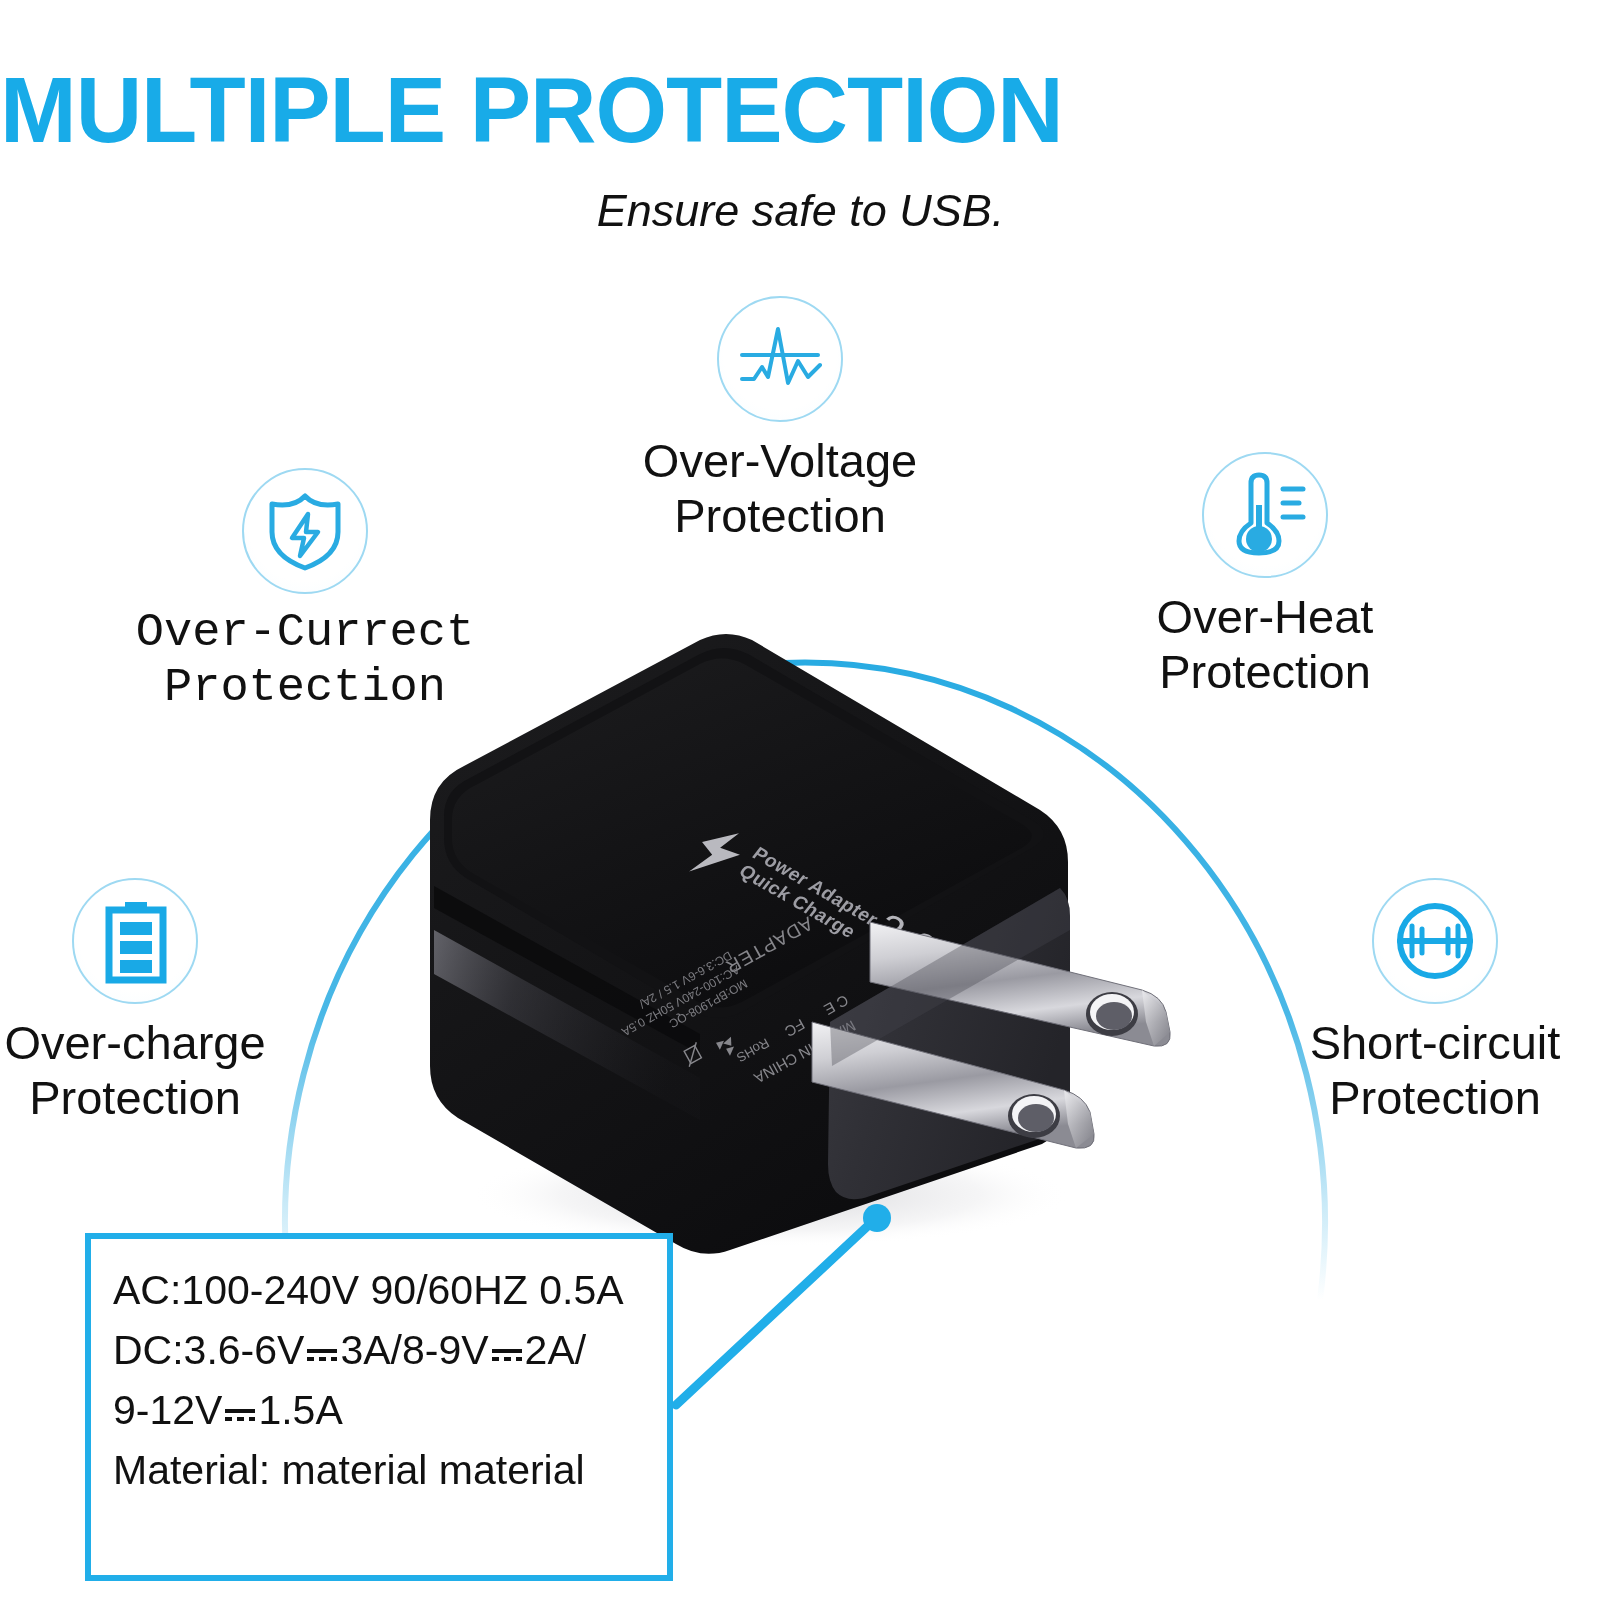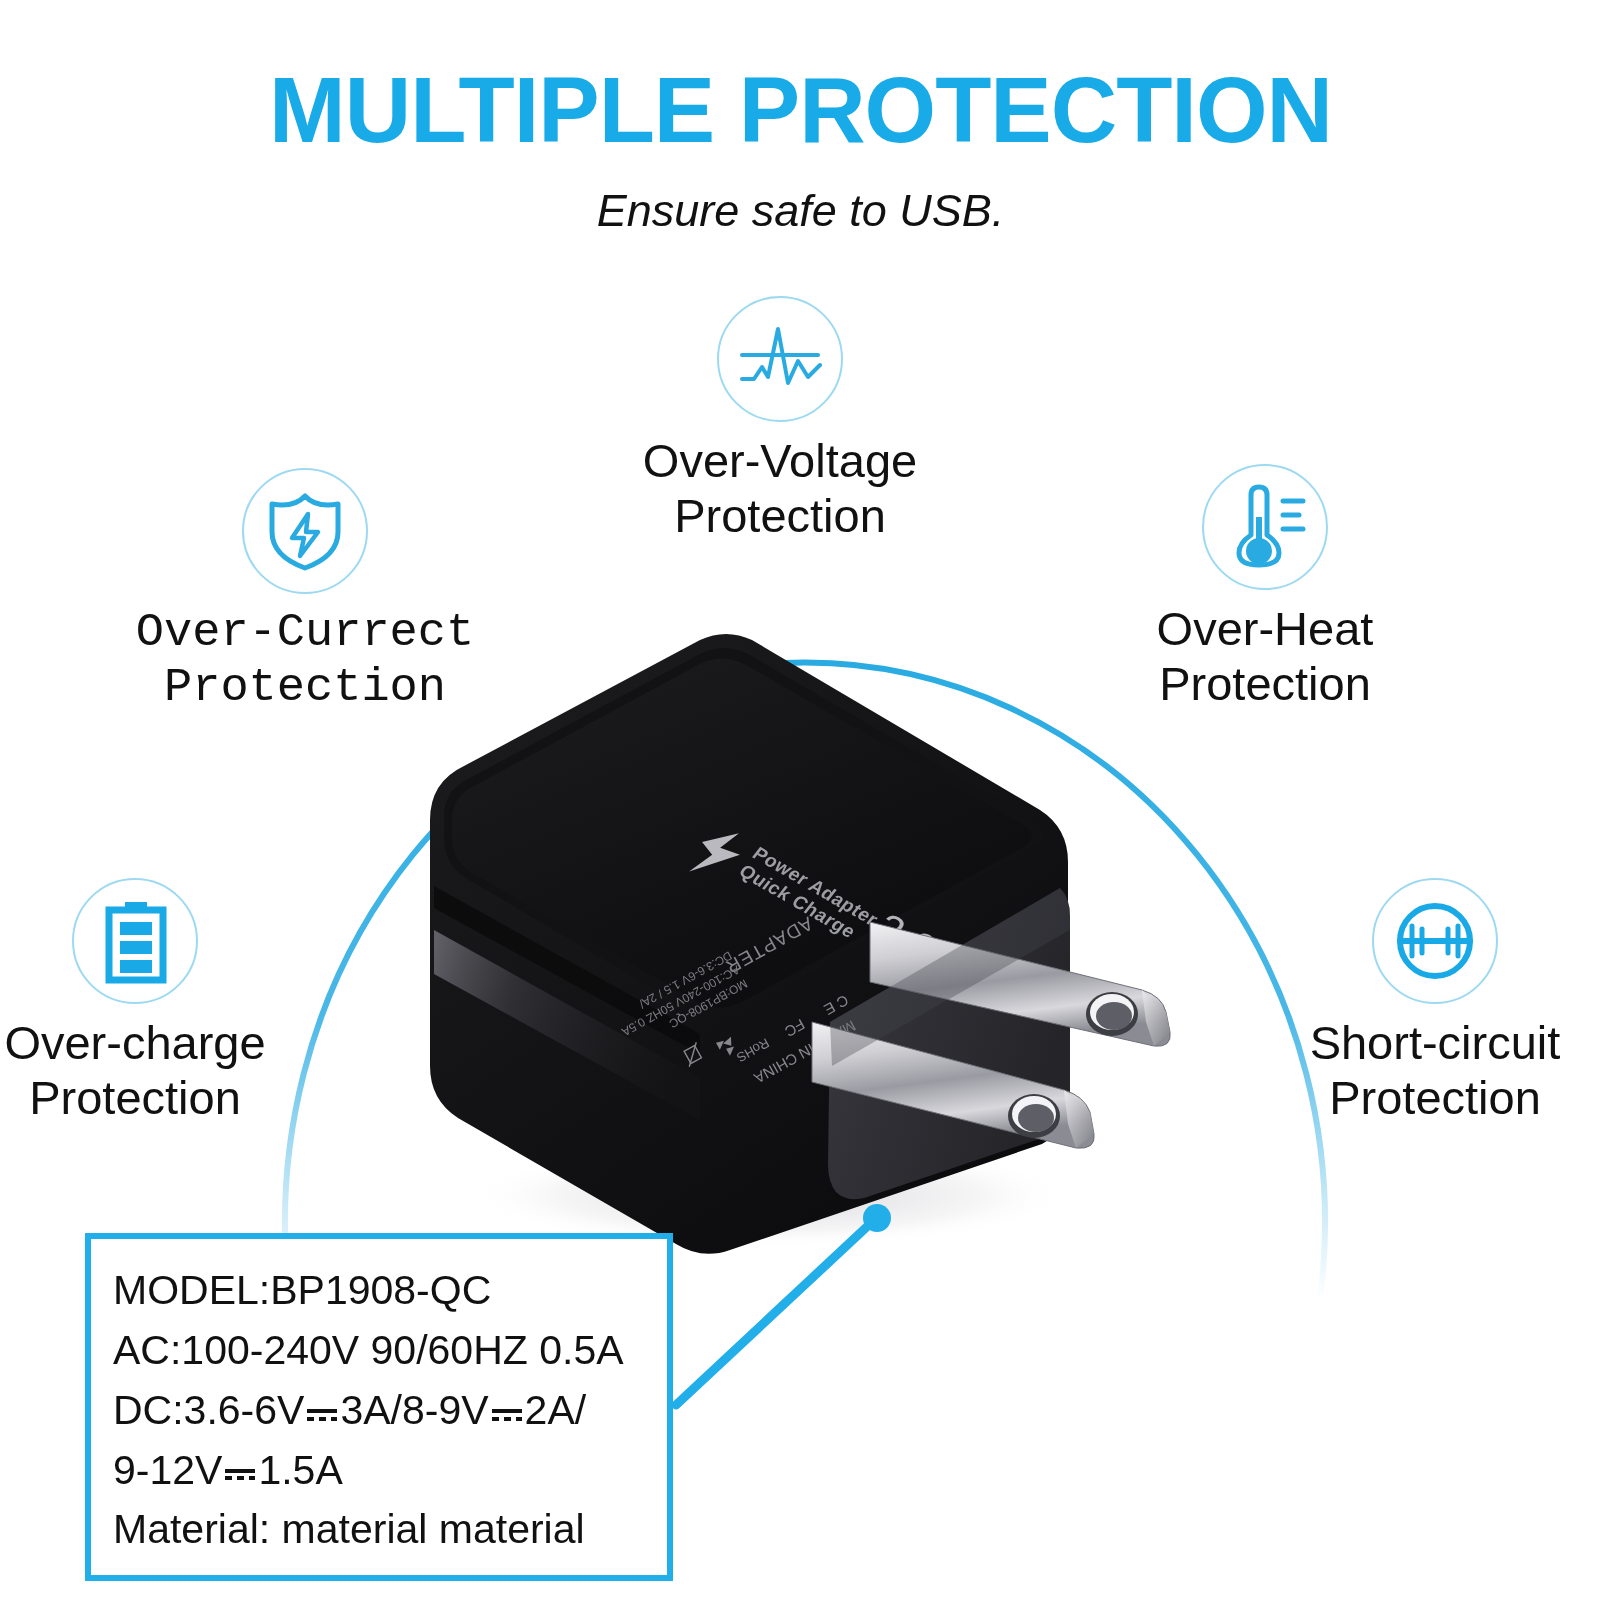--- a/index.html
+++ b/index.html
@@ -15,21 +15,21 @@
     font-family: "Liberation Sans", sans-serif;
     background: #ffffff;
   }
 
   
   #main-title {
     position: absolute;
     top: 62px;
     left: 0;
     width: 1601px;
-    text-align: center;
+    text-align: left;
     font-size: 92px;
     font-weight: bold;
     letter-spacing: -1px;
     color: #18ABE8;
     line-height: 1.05;
     white-space: nowrap;
   }
   #subtitle {
     position: absolute;
     top: 186px;
@@ -73,21 +73,21 @@
   .feature-icon svg { display: block; }
   .feature-label {
     font-size: 47px;
     color: #111111;
     line-height: 1.16;
     white-space: pre-line;
   }
 
   #feature-over-voltage   { left: 610px; top: 296px; }
   #feature-over-currect   { left: 135px; top: 468px; font-family: Liberation Mono, monospace; }
-  #feature-over-heat      { left: 1095px; top: 464px; }
+  #feature-over-heat      { left: 1095px; top: 452px; }
   #feature-over-charge    { left: -35px; top: 878px; }
   #feature-short-circuit  { left: 1265px; top: 878px; }
 
   
   #product {
     position: absolute;
     left: 400px;
     top: 630px;
     width: 860px;
     height: 640px;
@@ -382,21 +382,20 @@
       <line x1="32" y1="33" x2="32" y2="57" stroke="#19A9E6" stroke-width="5" stroke-linecap="round"></line>
       <line x1="58" y1="33" x2="58" y2="57" stroke="#19A9E6" stroke-width="5" stroke-linecap="round"></line>
       <line x1="68" y1="30" x2="68" y2="60" stroke="#19A9E6" stroke-width="5" stroke-linecap="round"></line>
     </svg>
   </div>
   <div class="feature-label">Short-circuit
 Protection</div>
 </div>
 
 <div id="spec-box">
-  <div class="spec-line">MODEL:BP1908-QC</div>
   <div class="spec-line">AC:100-240V 90/60HZ 0.5A</div>
   <div class="spec-line">
     <span>DC:3.6-6V</span><span class="dc-sym"></span><span>3A/8-9V</span><span class="dc-sym"></span><span>2A/</span>
   </div>
   <div class="spec-line">
     <span>9-12V</span><span class="dc-sym"></span><span>1.5A</span>
   </div>
   <div class="spec-line">Material: material material</div>
 </div>
 

